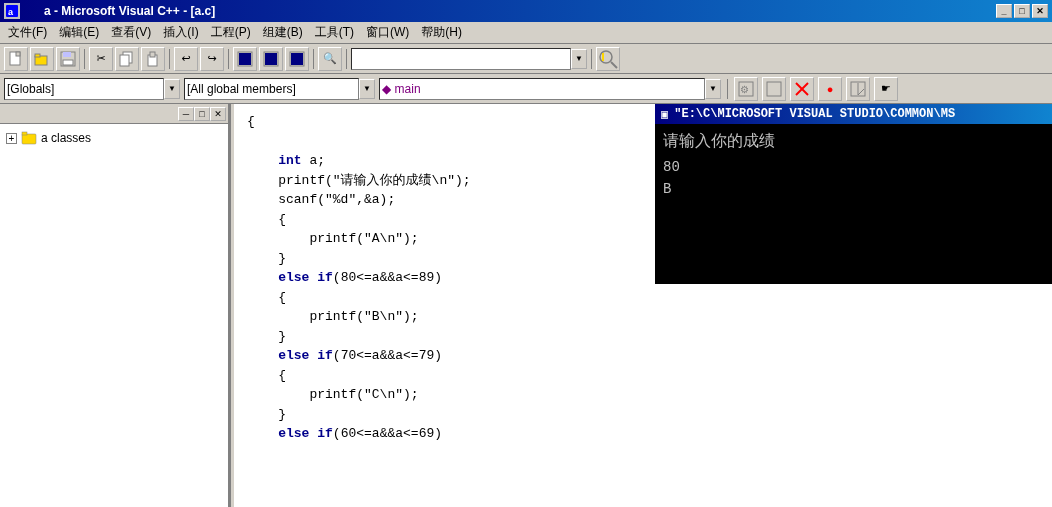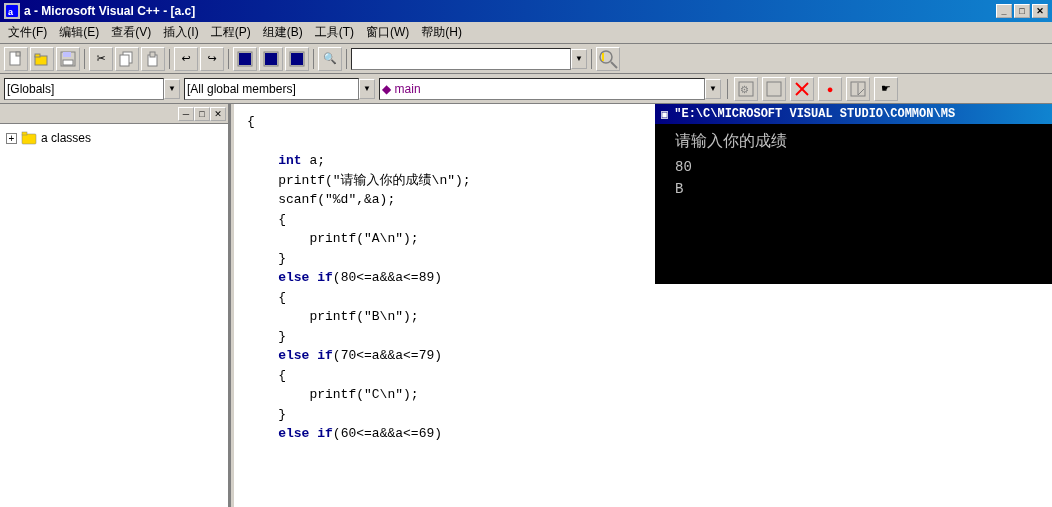--- a/index.html
+++ b/index.html
@@ -28,20 +28,21 @@
       height: 16px;
       margin-right: 4px;
       background: #c0c0c0;
       font-size: 10px;
       display: flex;
       align-items: center;
       justify-content: center;
     }
     .title-bar-text {
       flex: 1;
+      margin-left: 20px;
     }
     .title-bar-buttons {
       display: flex;
       gap: 2px;
     }
     .title-btn {
       width: 16px;
       height: 14px;
       background: #d4d0c8;
       border: 1px outset #fff;
@@ -221,21 +222,20 @@
       font-size: 12px;
       font-weight: bold;
     }
     .console-content {
       flex: 1;
       background: #000;
       color: #c0c0c0;
       padding: 6px 8px;
       font-size: 14px;
       line-height: 1.6;
-      margin-left: 12px;
     }
 
     
     .kw { color: #00008B; font-weight: bold; }
 
     .panel-resize {
       width: 5px;
       background: #d4d0c8;
       cursor: col-resize;
       border-left: 1px solid #808080;

